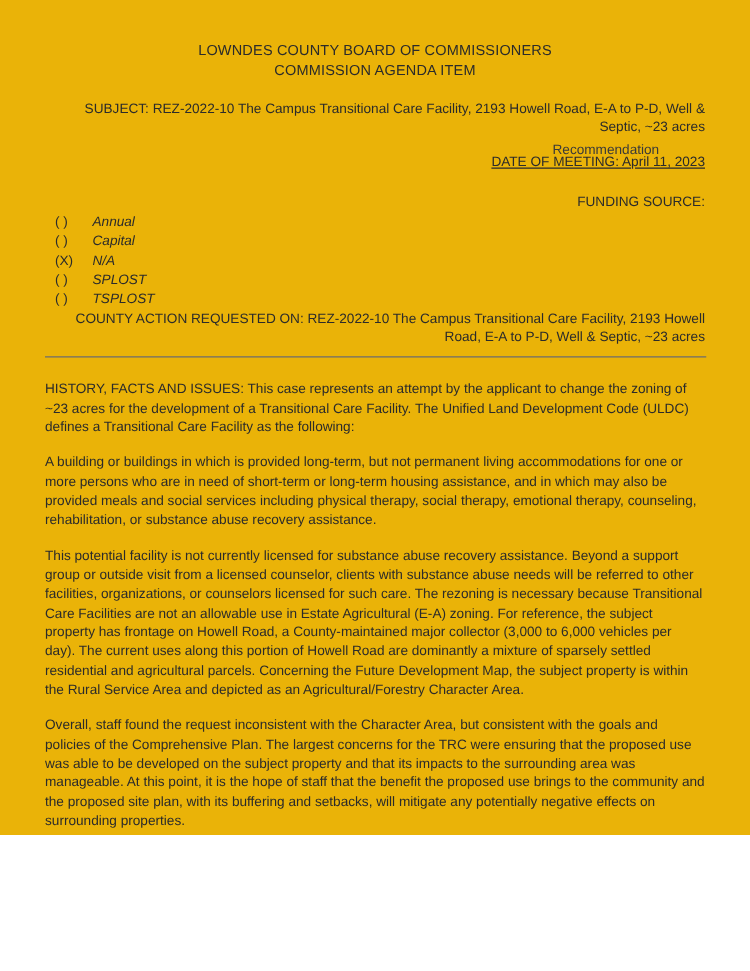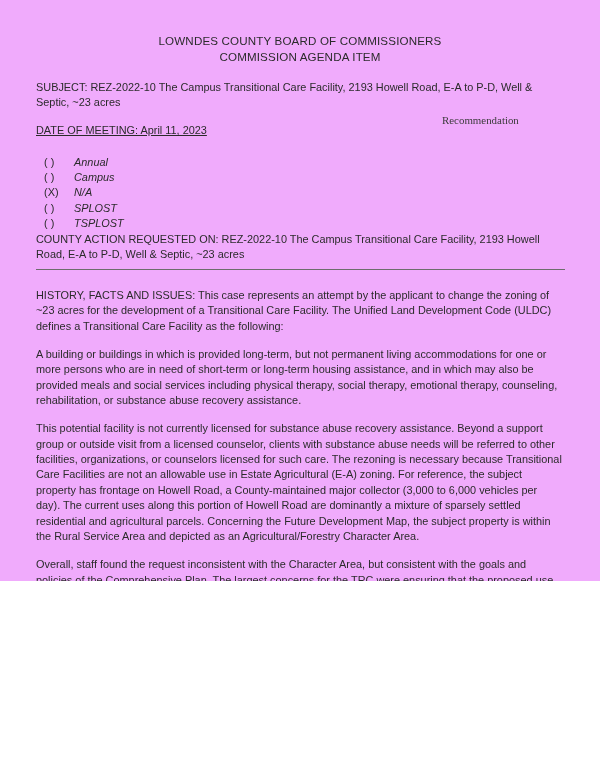--- a/index.html
+++ b/index.html
@@ -10,22 +10,22 @@
   body {
     width: 600px;
     height: 777px;
     font-family: "Liberation Sans", sans-serif;
     color: #2b2b2b;
     -webkit-font-smoothing: antialiased;
   }
   .page {
     position: relative;
     width: 600px;
-    height: 581px;
-    background: #f0abfc;
+    height: 668px;
+    background: #eab308;
     box-sizing: border-box;
     padding: 0 36px 0 36px;
     overflow: hidden;
   }
   .headings {
     padding-top: 33px;
     text-align: center;
   }
   .heading-line {
     font-size: 11.6px;
@@ -34,30 +34,29 @@
     color: #2b2b2b;
   }
   .subject-block {
     margin-top: 16px;
     position: relative;
   }
   .body-text {
     font-size: 10.9px;
     line-height: 15.2px;
     color: #2b2b2b;
-    text-align: left;
+    text-align: right;
   }
   .recommendation {
     position: absolute;
     left: 442px;
     top: 113px;
     font-size: 10.9px;
     line-height: 15.2px;
     color: #3a3a3a;
-    font-family: Liberation Serif, serif;
   }
   .meeting-block {
     margin-top: 13px;
     text-decoration: underline;
   }
   .budget-block {
     margin-top: 16px;
   }
   .funding-label {
     padding-left: 4px;
@@ -116,28 +115,29 @@
     <div class="body-text">SUBJECT: REZ-2022-10 The Campus Transitional Care Facility, 2193 Howell Road, E-A to P-D, Well &amp; Septic, ~23 acres</div>
   </div>
 
   <div class="recommendation">Recommendation</div>
 
   <div class="meeting-block">
     <div class="body-text">DATE OF MEETING: April 11, 2023</div>
   </div>
 
   <div class="budget-block">
+    <div class="body-text funding-label">FUNDING SOURCE:</div>
     <ul class="funding-list">
       <li class="funding-item">
         <span class="funding-mark">( )</span>
         <span class="funding-name">Annual</span>
       </li>
       <li class="funding-item">
         <span class="funding-mark">( )</span>
-        <span class="funding-name">Campus</span>
+        <span class="funding-name">Capital</span>
       </li>
       <li class="funding-item">
         <span class="funding-mark">(X)</span>
         <span class="funding-name">N/A</span>
       </li>
       <li class="funding-item">
         <span class="funding-mark">( )</span>
         <span class="funding-name">SPLOST</span>
       </li>
       <li class="funding-item">

